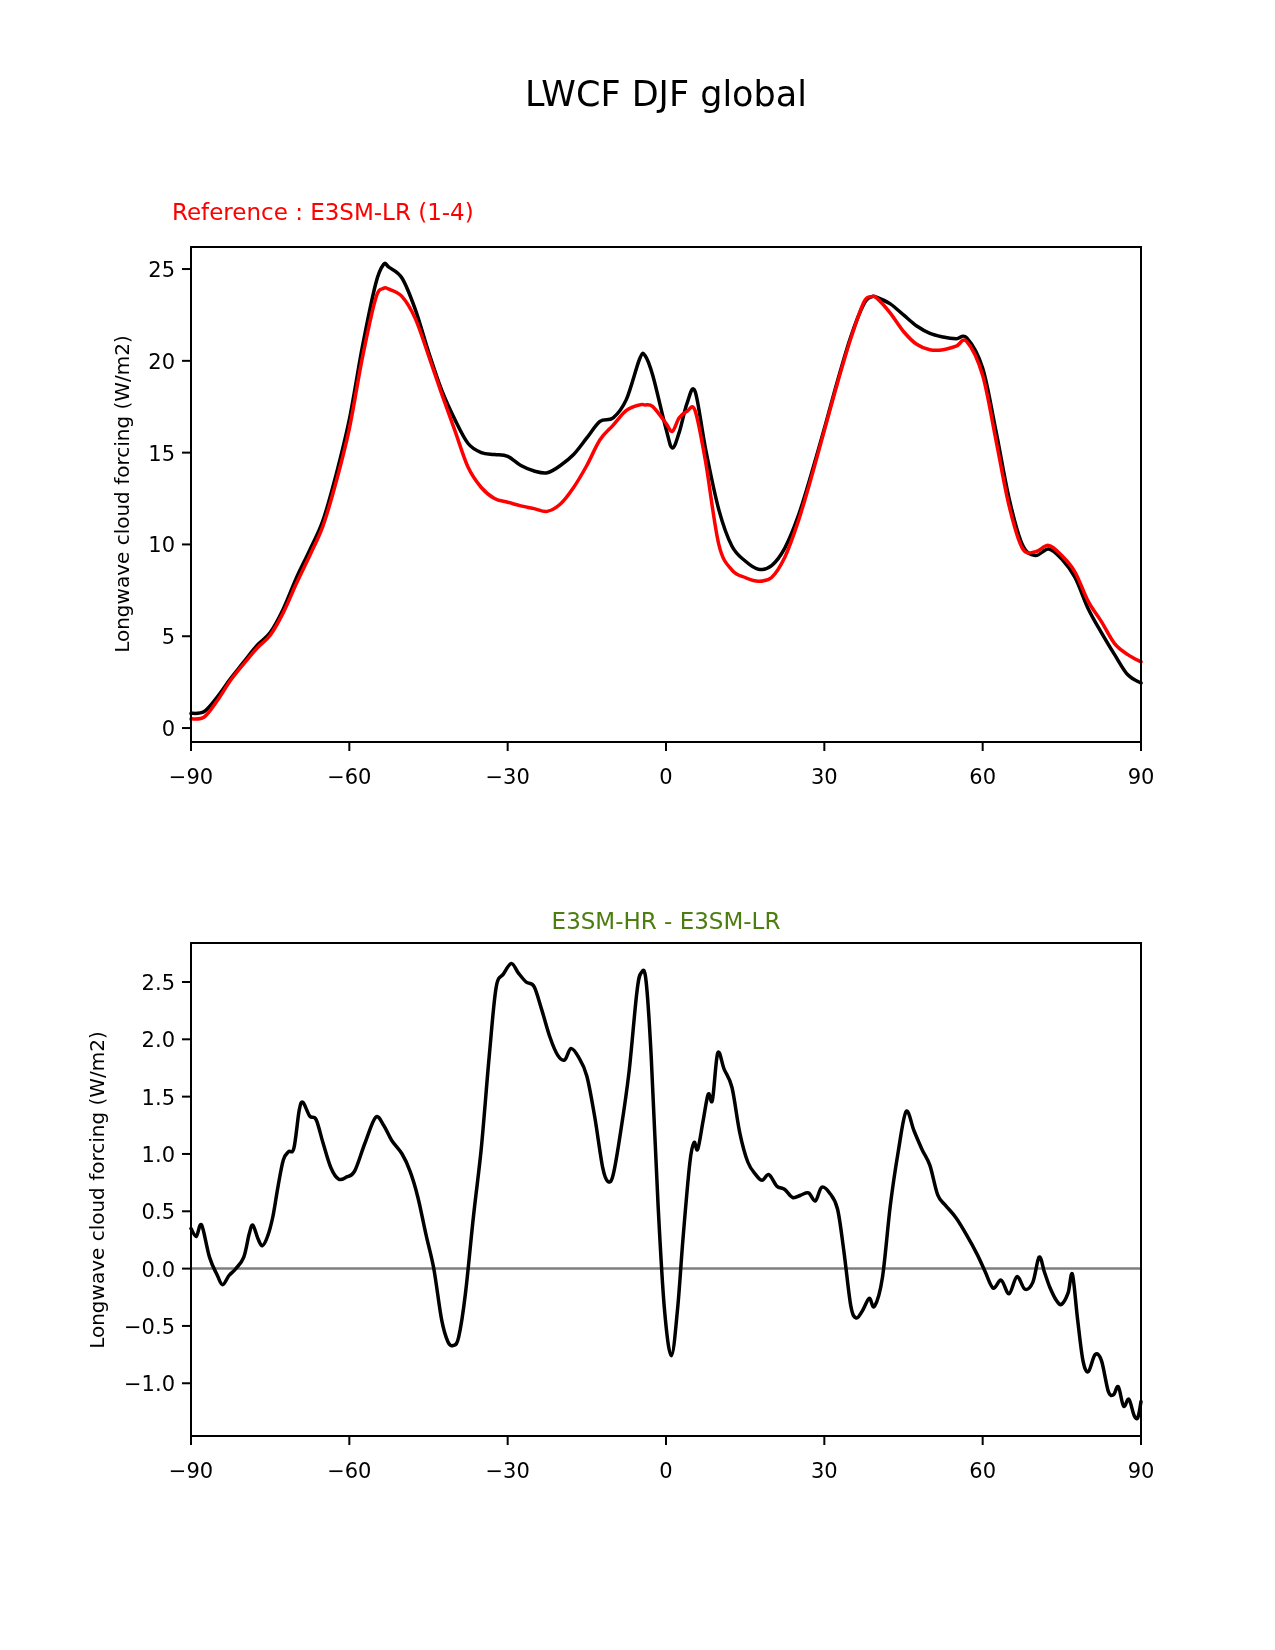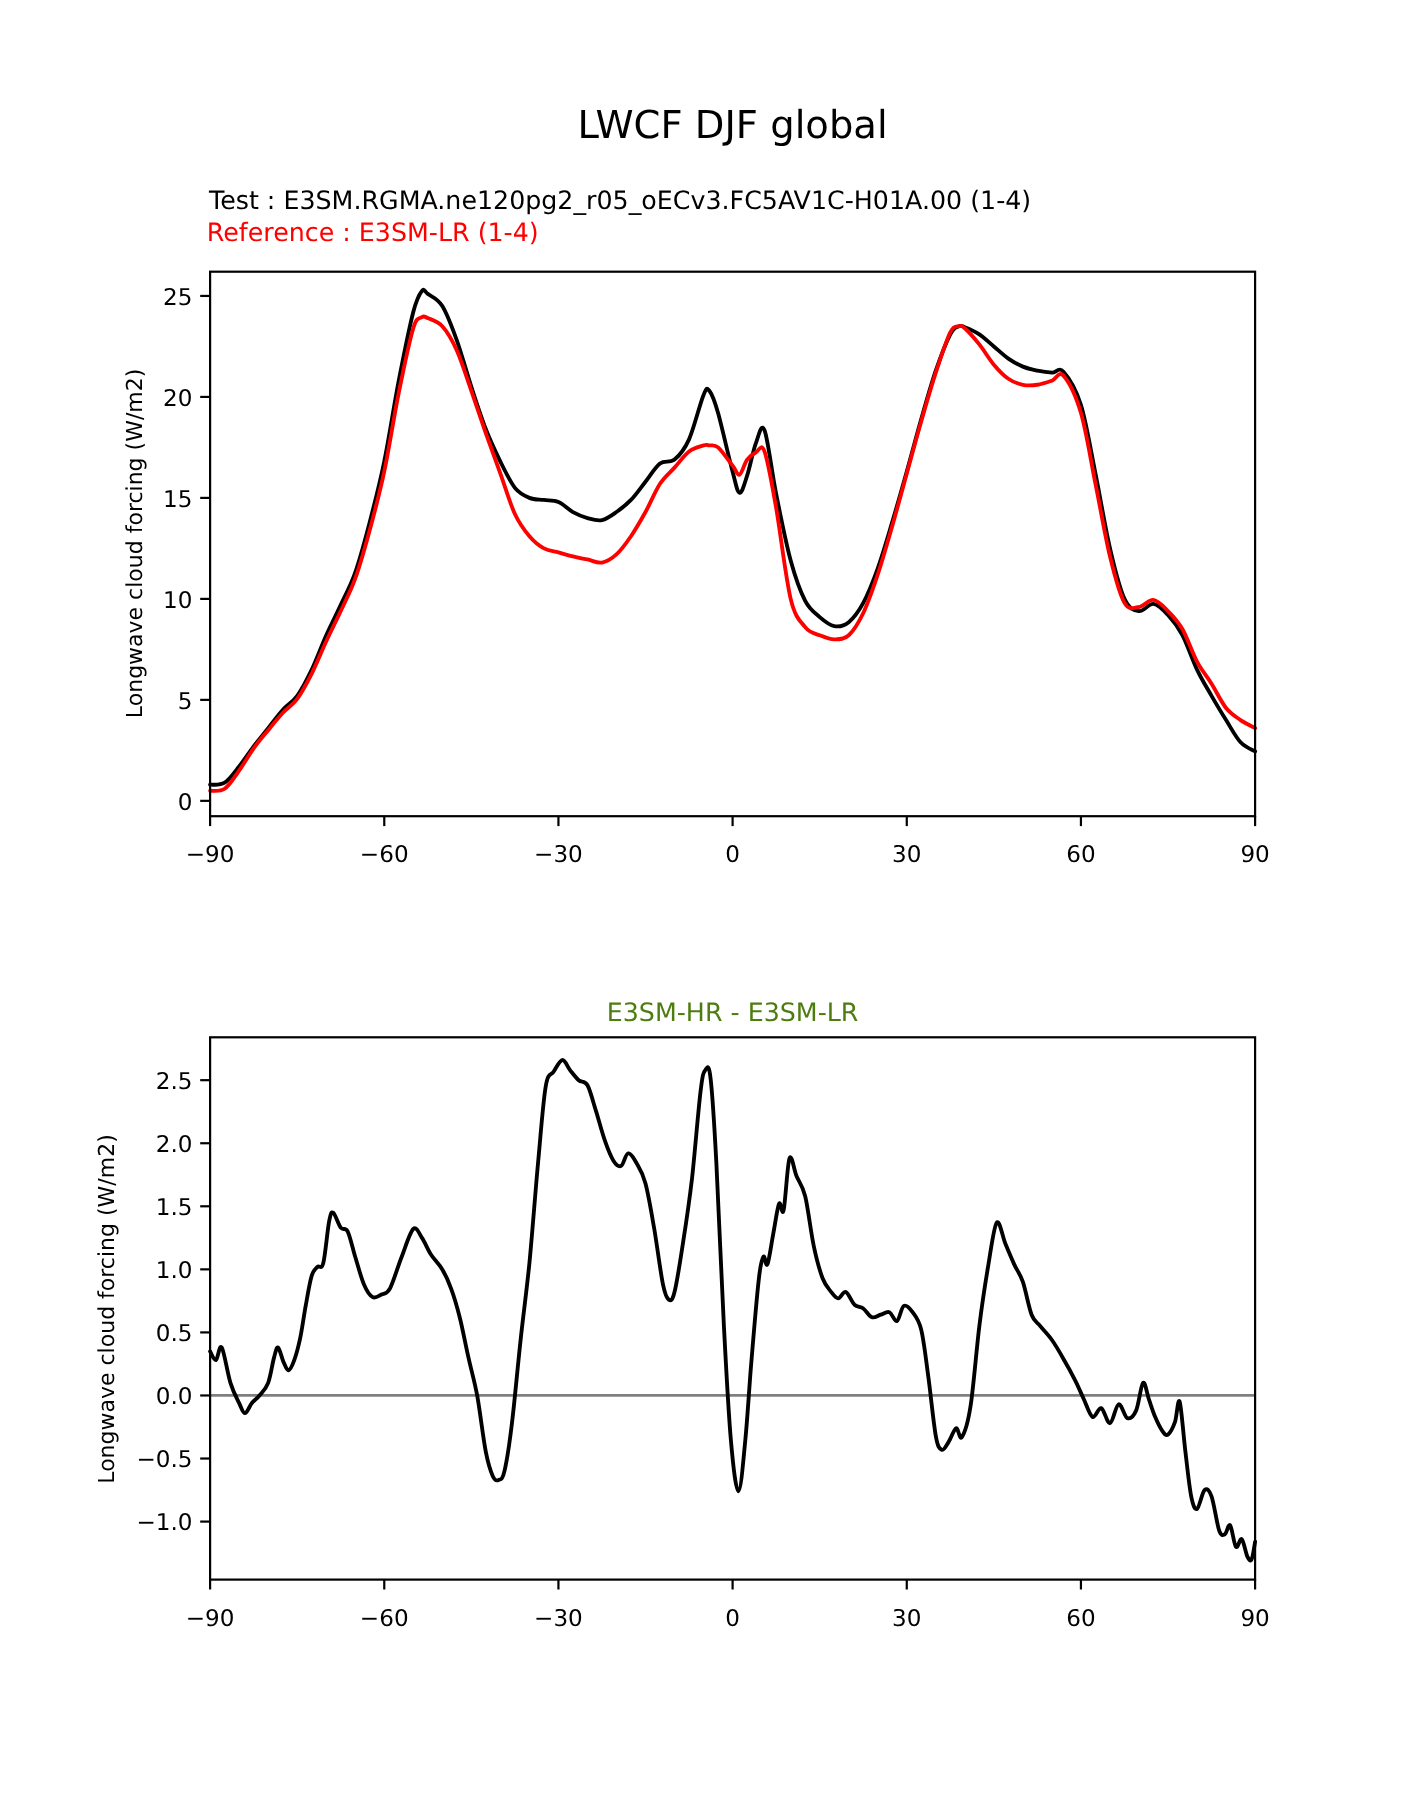--- a/index.html
+++ b/index.html
@@ -14,33 +14,32 @@
   }
   .fig-title{
     position:absolute;
     left:191px;
     width:950px;
     top:74px;
     text-align:center;
     font-size:35px;
     color:#000;
     white-space:nowrap;
-    margin-top:20px;
   }
   .test-label{
     position:absolute;
     left:190px;
     top:170px;
     font-size:23px;
     color:#000000;
     white-space:nowrap;
   }
   .ref-label{
     position:absolute;
-    left:188px;
+    left:172px;
     top:199px;
     font-size:23px;
     color:#ff0000;
     white-space:nowrap;
   }
   .bottom-title{
     position:absolute;
     left:191px;
     width:950px;
     top:908px;
@@ -128,19 +127,18 @@
       <text x="175" y="1104.632558139535" text-anchor="end" font-size="21px">1.5</text>
       <line x1="182" x2="191" y1="1039.3069767441862" y2="1039.3069767441862" stroke="#000000" stroke-width="2"></line>
       <text x="175" y="1047.3069767441862" text-anchor="end" font-size="21px">2.0</text>
       <line x1="182" x2="191" y1="981.9813953488372" y2="981.9813953488372" stroke="#000000" stroke-width="2"></line>
       <text x="175" y="989.9813953488372" text-anchor="end" font-size="21px">2.5</text>
       <path d="M191.0 1228.5C191.9 1229.8 194.5 1237.1 196.3 1236.5C198.0 1235.9 199.4 1221.6 201.6 1225.0C203.8 1228.5 206.8 1248.7 209.5 1257.1C212.1 1265.6 215.2 1270.9 217.4 1275.5C219.6 1280.1 220.7 1284.7 222.7 1284.7C224.6 1284.7 226.8 1278.2 229.0 1275.5C231.2 1272.8 233.4 1271.7 235.9 1268.6C238.3 1265.6 241.6 1262.9 243.8 1257.1C246.0 1251.4 247.6 1239.6 249.1 1234.2C250.6 1228.9 251.3 1224.3 252.8 1225.0C254.2 1225.8 256.4 1235.4 258.0 1238.8C259.6 1242.2 260.7 1246.1 262.3 1245.7C263.8 1245.3 265.8 1241.3 267.5 1236.5C269.3 1231.7 271.0 1225.4 272.8 1217.0C274.6 1208.6 276.3 1195.6 278.1 1186.1C279.8 1176.5 281.6 1165.4 283.4 1159.7C285.1 1154.0 286.9 1153.6 288.6 1151.7C290.4 1149.8 292.2 1155.1 293.9 1148.2C295.7 1141.3 297.7 1118.0 299.2 1110.4C300.7 1102.7 301.1 1101.4 302.9 1102.4C304.6 1103.3 307.6 1113.3 309.8 1116.1C311.9 1119.0 313.9 1115.2 316.1 1119.6C318.3 1124.0 320.5 1134.5 322.9 1142.5C325.4 1150.5 328.2 1161.6 330.9 1167.7C333.5 1173.8 336.1 1177.7 338.8 1179.2C341.4 1180.7 344.1 1178.2 346.7 1176.9C349.3 1175.6 351.5 1176.9 354.6 1171.2C357.7 1165.4 361.6 1151.5 365.2 1142.5C368.7 1133.5 372.6 1120.1 375.7 1117.3C378.8 1114.4 381.0 1121.5 383.6 1125.3C386.3 1129.1 388.5 1135.4 391.6 1140.2C394.6 1145.0 399.0 1148.8 402.1 1154.0C405.2 1159.1 407.4 1163.9 410.0 1171.2C412.7 1178.4 415.3 1187.0 417.9 1197.5C420.6 1208.0 423.2 1222.4 425.9 1234.2C428.5 1246.1 431.1 1254.3 433.8 1268.6C436.4 1282.9 439.3 1308.0 441.7 1320.2C444.1 1332.4 446.1 1337.8 448.0 1342.0C450.0 1346.2 451.5 1346.2 453.3 1345.4C455.1 1344.7 456.6 1346.0 458.6 1337.4C460.6 1328.8 463.0 1313.9 465.4 1293.8C467.9 1273.8 470.7 1241.3 473.4 1217.0C476.0 1192.7 478.6 1175.0 481.3 1148.2C483.9 1121.5 486.7 1083.3 489.2 1056.5C491.7 1029.8 493.7 1001.5 496.1 987.7C498.4 974.0 500.9 978.0 503.4 974.0C506.0 969.9 508.9 963.8 511.4 963.6C513.8 963.4 515.8 969.8 518.2 972.8C520.7 975.9 523.5 979.7 526.1 982.0C528.8 984.3 531.4 981.8 534.1 986.6C536.7 991.3 539.3 1002.2 542.0 1010.6C544.6 1019.1 547.3 1029.6 549.9 1037.0C552.5 1044.5 555.3 1051.5 557.8 1055.4C560.3 1059.2 562.5 1061.1 564.7 1059.9C566.9 1058.8 568.6 1048.9 571.0 1048.5C573.4 1048.1 576.3 1053.1 578.9 1057.7C581.6 1062.2 584.2 1066.1 586.8 1076.0C589.5 1085.9 592.1 1102.0 594.8 1117.3C597.4 1132.6 600.5 1157.0 602.7 1167.7C604.9 1178.4 606.2 1180.3 607.9 1181.5C609.7 1182.6 611.0 1183.4 613.2 1174.6C615.4 1165.8 618.5 1145.9 621.1 1128.7C623.8 1111.5 626.4 1094.3 629.1 1071.4C631.7 1048.5 634.9 1007.6 637.0 991.2C639.0 974.7 639.7 974.7 641.2 972.8C642.7 970.9 644.3 965.7 645.9 979.7C647.6 993.6 649.2 1018.9 651.2 1056.5C653.2 1094.1 655.9 1163.5 658.1 1205.6C660.3 1247.6 662.2 1283.7 664.4 1308.7C666.6 1333.8 669.1 1355.7 671.3 1355.7C673.5 1355.7 675.7 1328.0 677.6 1308.7C679.5 1289.4 680.9 1264.2 682.9 1239.9C684.9 1215.7 687.9 1179.4 689.8 1163.1C691.6 1146.9 692.7 1144.8 694.0 1142.5C695.3 1140.2 696.2 1152.8 697.7 1149.4C699.2 1145.9 701.2 1131.0 702.9 1121.9C704.7 1112.7 706.6 1098.0 708.2 1094.3C709.8 1090.7 710.9 1107.0 712.4 1100.1C714.0 1093.2 715.8 1058.2 717.7 1053.1C719.7 1047.9 721.7 1063.4 724.1 1069.1C726.4 1074.8 729.3 1076.8 732.0 1087.5C734.6 1098.2 737.2 1120.9 739.9 1133.3C742.5 1145.7 745.2 1155.1 747.8 1162.0C750.4 1168.9 753.3 1171.5 755.7 1174.6C758.1 1177.7 759.9 1180.3 762.1 1180.3C764.3 1180.3 766.5 1173.6 768.9 1174.6C771.4 1175.6 774.2 1183.6 776.8 1186.1C779.5 1188.5 782.1 1187.6 784.8 1189.5C787.4 1191.4 790.0 1196.6 792.7 1197.5C795.3 1198.5 797.9 1196.0 800.6 1195.2C803.2 1194.5 806.0 1192.0 808.5 1192.9C811.0 1193.9 813.2 1201.9 815.4 1201.0C817.6 1200.0 819.3 1188.5 821.7 1187.2C824.1 1185.9 827.0 1189.3 829.6 1192.9C832.3 1196.6 835.2 1199.2 837.5 1209.0C839.9 1218.7 841.7 1235.4 843.9 1251.4C846.1 1267.5 848.7 1294.2 850.7 1305.3C852.7 1316.4 854.1 1317.0 856.0 1317.9C857.9 1318.9 860.1 1314.3 862.3 1311.0C864.5 1307.8 867.2 1299.2 869.2 1298.4C871.2 1297.7 872.3 1309.9 874.5 1306.4C876.7 1303.0 879.8 1294.6 882.4 1277.8C885.0 1261.0 887.7 1226.6 890.3 1205.6C892.9 1184.5 895.6 1167.3 898.2 1151.7C900.9 1136.0 903.5 1115.0 906.1 1111.5C908.8 1108.1 911.4 1124.7 914.1 1131.0C916.7 1137.3 919.3 1143.6 922.0 1149.4C924.6 1155.1 927.3 1157.8 929.9 1165.4C932.5 1173.1 935.2 1188.5 937.8 1195.2C940.4 1201.9 942.6 1201.7 945.7 1205.6C948.8 1209.4 952.8 1213.2 956.3 1218.2C959.8 1223.1 963.3 1229.2 966.8 1235.4C970.4 1241.5 974.3 1248.7 977.4 1254.9C980.5 1261.0 982.7 1266.5 985.3 1272.0C987.9 1277.6 990.6 1286.8 993.2 1288.1C995.9 1289.4 998.5 1279.1 1001.1 1280.1C1003.8 1281.0 1006.4 1294.4 1009.1 1293.8C1011.7 1293.3 1014.3 1277.4 1017.0 1276.6C1019.6 1275.9 1022.3 1288.3 1024.9 1289.2C1027.5 1290.2 1030.4 1287.7 1032.8 1282.4C1035.2 1277.0 1037.2 1258.9 1039.1 1257.1C1041.1 1255.4 1042.7 1267.1 1044.4 1272.0C1046.2 1277.0 1047.7 1282.2 1049.7 1287.0C1051.7 1291.7 1054.5 1297.8 1056.6 1300.7C1058.6 1303.6 1059.9 1305.5 1061.8 1304.2C1063.8 1302.8 1066.4 1297.7 1068.2 1292.7C1069.9 1287.7 1070.8 1269.8 1072.4 1274.3C1074.0 1278.9 1075.9 1305.9 1077.7 1320.2C1079.4 1334.5 1081.2 1351.7 1082.9 1360.3C1084.7 1368.9 1086.2 1372.8 1088.2 1371.8C1090.2 1370.8 1092.9 1356.5 1095.1 1354.6C1097.3 1352.7 1099.2 1354.2 1101.4 1360.3C1103.6 1366.4 1106.3 1385.6 1108.3 1391.3C1110.3 1397.0 1111.9 1395.5 1113.6 1394.7C1115.2 1394.0 1116.6 1384.8 1118.3 1386.7C1120.0 1388.6 1121.8 1404.1 1123.6 1406.2C1125.3 1408.3 1127.1 1397.8 1128.9 1399.3C1130.6 1400.8 1132.6 1412.3 1134.1 1415.4C1135.6 1418.4 1136.7 1419.9 1137.8 1417.7C1139.0 1415.4 1140.5 1404.3 1141.0 1401.6" fill="none" stroke="#000000" stroke-width="3.5" stroke-linecap="round" stroke-linejoin="round"></path>
       <rect x="191" y="943" width="950" height="493" fill="none" stroke="#000000" stroke-width="2"></rect>
     </svg>
 
   <div class="fig-title">LWCF DJF global</div>
-  <div class="test-label">Test : E3SM.RGMA.ne120pg2_r05_oECv3.FC5AV1C-H01A.00 (1-4)</div>
   <div class="ref-label">Reference : E3SM-LR (1-4)</div>
   <div class="bottom-title">E3SM-HR - E3SM-LR</div>
   <div class="ylabel" id="ylabel-top">Longwave cloud forcing (W/m2)</div>
   <div class="ylabel" id="ylabel-bottom">Longwave cloud forcing (W/m2)</div>
 
 </div>
 
 </body></html>

